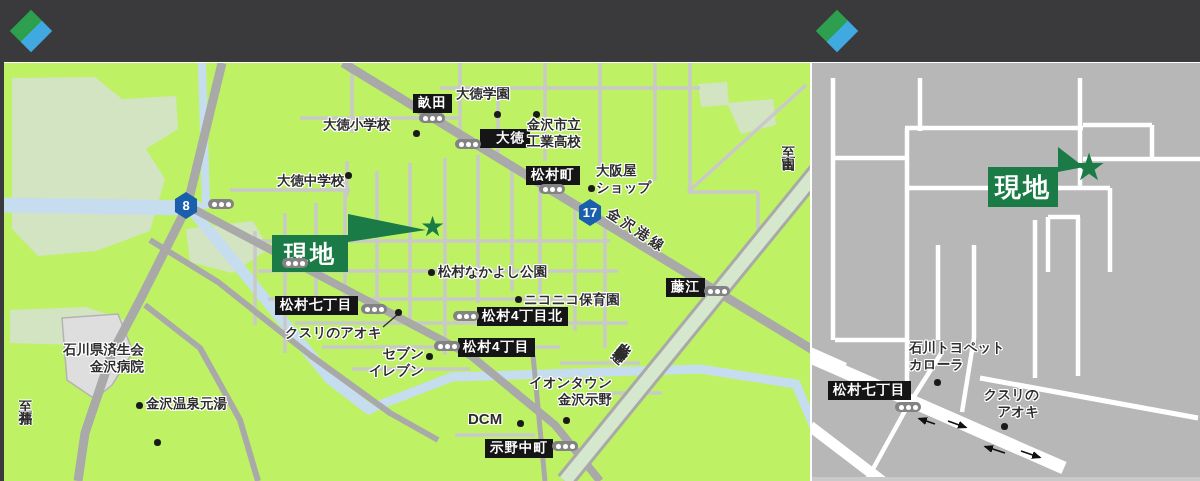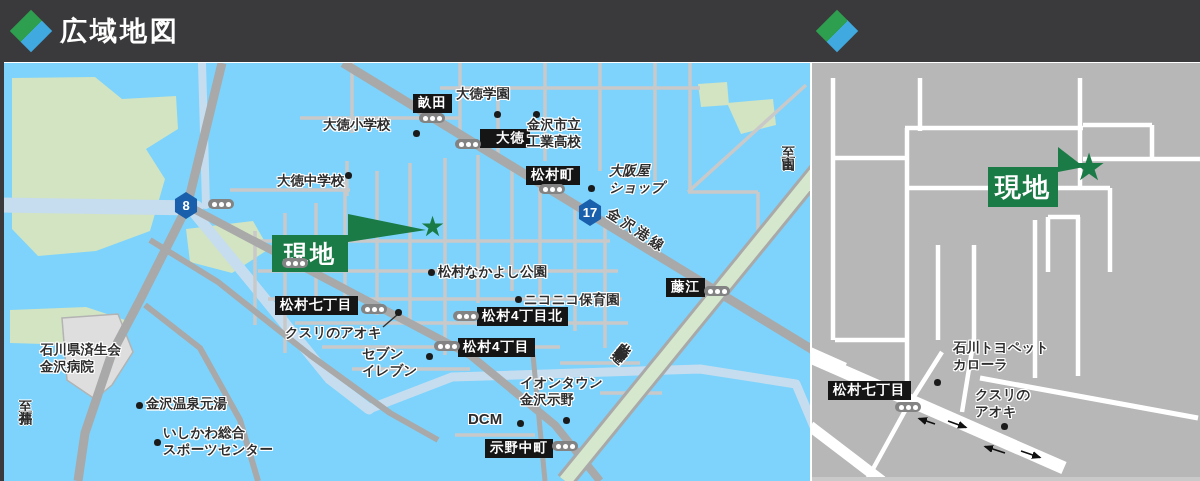--- a/index.html
+++ b/index.html
@@ -7,29 +7,29 @@
   
   .hdr{position:absolute;left:0;top:0;width:1200px;height:62px;background:#3a3a3c;}
   .hdr-group{position:absolute;top:0;height:62px;display:flex;align-items:center;gap:14px;}
   .hdr-group.left{left:16px;}
   .hdr-group.right{left:822px;}
   .diamond{width:30px;height:30px;transform:rotate(45deg);background:linear-gradient(to right,#2E9E4F 50%,#3FA9E0 50%);flex:0 0 auto;}
   .hdr-title{color:#fff;font-size:27px;font-weight:700;letter-spacing:3px;white-space:nowrap;}
   .edge-left{position:absolute;left:0;top:62px;width:4px;height:419px;background:#3a3a3c;}
   
   .panel{position:absolute;top:63px;height:418px;overflow:hidden;}
-  .panel.widep{left:0;width:810px;background:#7dd3fc;}
+  .panel.widep{left:0;width:810px;background:#bef264;}
   .panel.detailp{left:812px;width:388px;background:#b7b7b7;}
   .panel.detailp::after{content:"";position:absolute;left:0;bottom:0;width:100%;height:4px;background:#c9c9c9;}
   .mapsvg{position:absolute;left:0;top:0;width:100%;height:100%;}
   
   .bb{position:absolute;background:#151515;color:#fff;font-size:13.5px;font-weight:700;padding:2px 5px 3px;line-height:1.05;letter-spacing:1px;white-space:nowrap;}
   .poi{position:absolute;font-size:13.5px;font-weight:600;color:#2d2d2d;line-height:1.24;white-space:nowrap;
        text-shadow:1px 0 #fff,-1px 0 #fff,0 1px #fff,0 -1px #fff,1px 1px #fff,-1px -1px #fff,1px -1px #fff,-1px 1px #fff;}
-  .ctr{text-align:left;}
+  .ctr{text-align:right;}
   .dot{position:absolute;width:7px;height:7px;background:#1a1a1a;border-radius:50%;}
   .tl{position:absolute;width:26px;height:10px;background:#838383;border-radius:5px;display:flex;align-items:center;justify-content:center;gap:2px;}
   .tl i{width:5px;height:5px;background:#fff;border-radius:50%;display:block;}
   .rb{position:absolute;width:24px;height:27px;background:#1A5FAC;color:#fff;
       clip-path:polygon(50% 0,96% 26%,96% 74%,50% 100%,4% 74%,4% 26%);
       display:flex;align-items:center;justify-content:center;font-size:13px;font-weight:700;}
   .site-badge{position:absolute;background:#1B7B46;color:#fff;font-weight:700;display:flex;align-items:center;justify-content:center;letter-spacing:2px;margin-top:28px;}
   .star{position:absolute;color:#1B7B46;line-height:1;}
   .vdir{position:absolute;writing-mode:vertical-rl;text-orientation:upright;font-size:13.5px;font-weight:600;color:#2d2d2d;
         text-shadow:1px 0 #fff,-1px 0 #fff,0 1px #fff,0 -1px #fff;}
@@ -40,21 +40,20 @@
         text-shadow:1px 0 #fff,-1px 0 #fff,0 1px #fff,0 -1px #fff,1px 1px #fff,-1px -1px #fff,1px -1px #fff,-1px 1px #fff;}
 </style>
 </head>
 <body>
 
 <div class="page">
 
   <div class="hdr">
     <div class="hdr-group left">
       <span class="diamond"></span>
-      <span class="hdr-title">広域地図</span>
     </div>
     <div class="hdr-group right">
       <span class="diamond"></span>
     </div>
   </div>
 
   <div class="panel widep">
     <svg class="mapsvg" viewBox="0 0 810 418" preserveAspectRatio="none">
       <g fill="#d2e4c2">
         <path d="M12,15 L95,14 L122,36 L176,33 L178,66 L146,86 L165,116 L150,168 L96,188 L38,193 L12,166 Z"></path>
@@ -176,45 +175,41 @@
     <div class="dot" style="left:136px;top:339px;"></div>
     <div class="dot" style="left:154px;top:376px;"></div>
 
     <div class="poi" style="left:456px;top:23px;">大徳学園</div>
     <div class="poi" style="left:527px;top:54px;">
       <div>金沢市立</div>
       <div>工業高校</div>
     </div>
     <div class="poi" style="left:323px;top:54px;">大徳小学校</div>
     <div class="poi" style="left:248px;top:110px;margin-left:29px;">大徳中学校</div>
-    <div class="poi" style="left:609px;top:100px;font-style:italic;">
+    <div class="poi" style="left:596px;top:100px;">
       <div>大阪屋</div>
       <div>ショップ</div>
     </div>
     <div class="poi" style="left:438px;top:201px;">松村なかよし公園</div>
     <div class="poi" style="left:524px;top:229px;">ニコニコ保育園</div>
     <div class="poi" style="left:285px;top:262px;">クスリのアオキ</div>
     <div class="poi ctr" style="left:362px;top:283px;width:62px;">
       <div>セブン</div>
       <div>イレブン</div>
     </div>
     <div class="poi ctr" style="left:520px;top:312px;width:92px;">
       <div>イオンタウン</div>
       <div>金沢示野</div>
     </div>
     <div class="poi" style="left:468px;top:347px;font-size:15px;">DCM</div>
     <div class="poi ctr" style="left:40px;top:279px;width:104px;">
       <div>石川県済生会</div>
       <div>金沢病院</div>
     </div>
     <div class="poi" style="left:146px;top:333px;">金沢温泉元湯</div>
-    <div class="poi" style="left:163px;top:362px;">
-      <div>いしかわ総合</div>
-      <div>スポーツセンター</div>
-    </div>
 
     <div class="vdir" style="left:779px;top:73px;">
       <span>至</span><span class="gap">富山</span>
     </div>
     <div class="vdir" style="left:16px;top:327px;">
       <span>至</span><span class="gap">福井</span>
     </div>
   </div>
 
   <div class="panel detailp">
@@ -254,21 +249,21 @@
         <line x1="136" y1="358" x2="154" y2="364.5" marker-end="url(#ah)"></line>
         <line x1="193" y1="390" x2="173" y2="383.5" marker-end="url(#ah)"></line>
         <line x1="209" y1="388" x2="228" y2="394.5" marker-end="url(#ah)"></line>
       </g>
       <path d="M246,84 L246,109 L272,104 Z" fill="#1B7B46"></path>
     </svg>
 
     <div class="site-badge" style="left:176px;top:76px;width:70px;height:40px;font-size:26px;">現地</div>
     <div class="star" style="left:260px;top:85px;font-size:38px;">★</div>
 
-    <div class="poi" style="left:97px;top:277px;padding-left:44px;">
+    <div class="poi" style="left:97px;top:277px;">
       <div>石川トヨペット</div>
       <div>カローラ</div>
     </div>
     <div class="poi ctr" style="left:163px;top:324px;width:64px;">
       <div>クスリの</div>
       <div>アオキ</div>
     </div>
     <div class="bb" style="left:16px;top:318px;">松村七丁目</div>
 
     <div class="dot" style="left:122px;top:316px;"></div>

